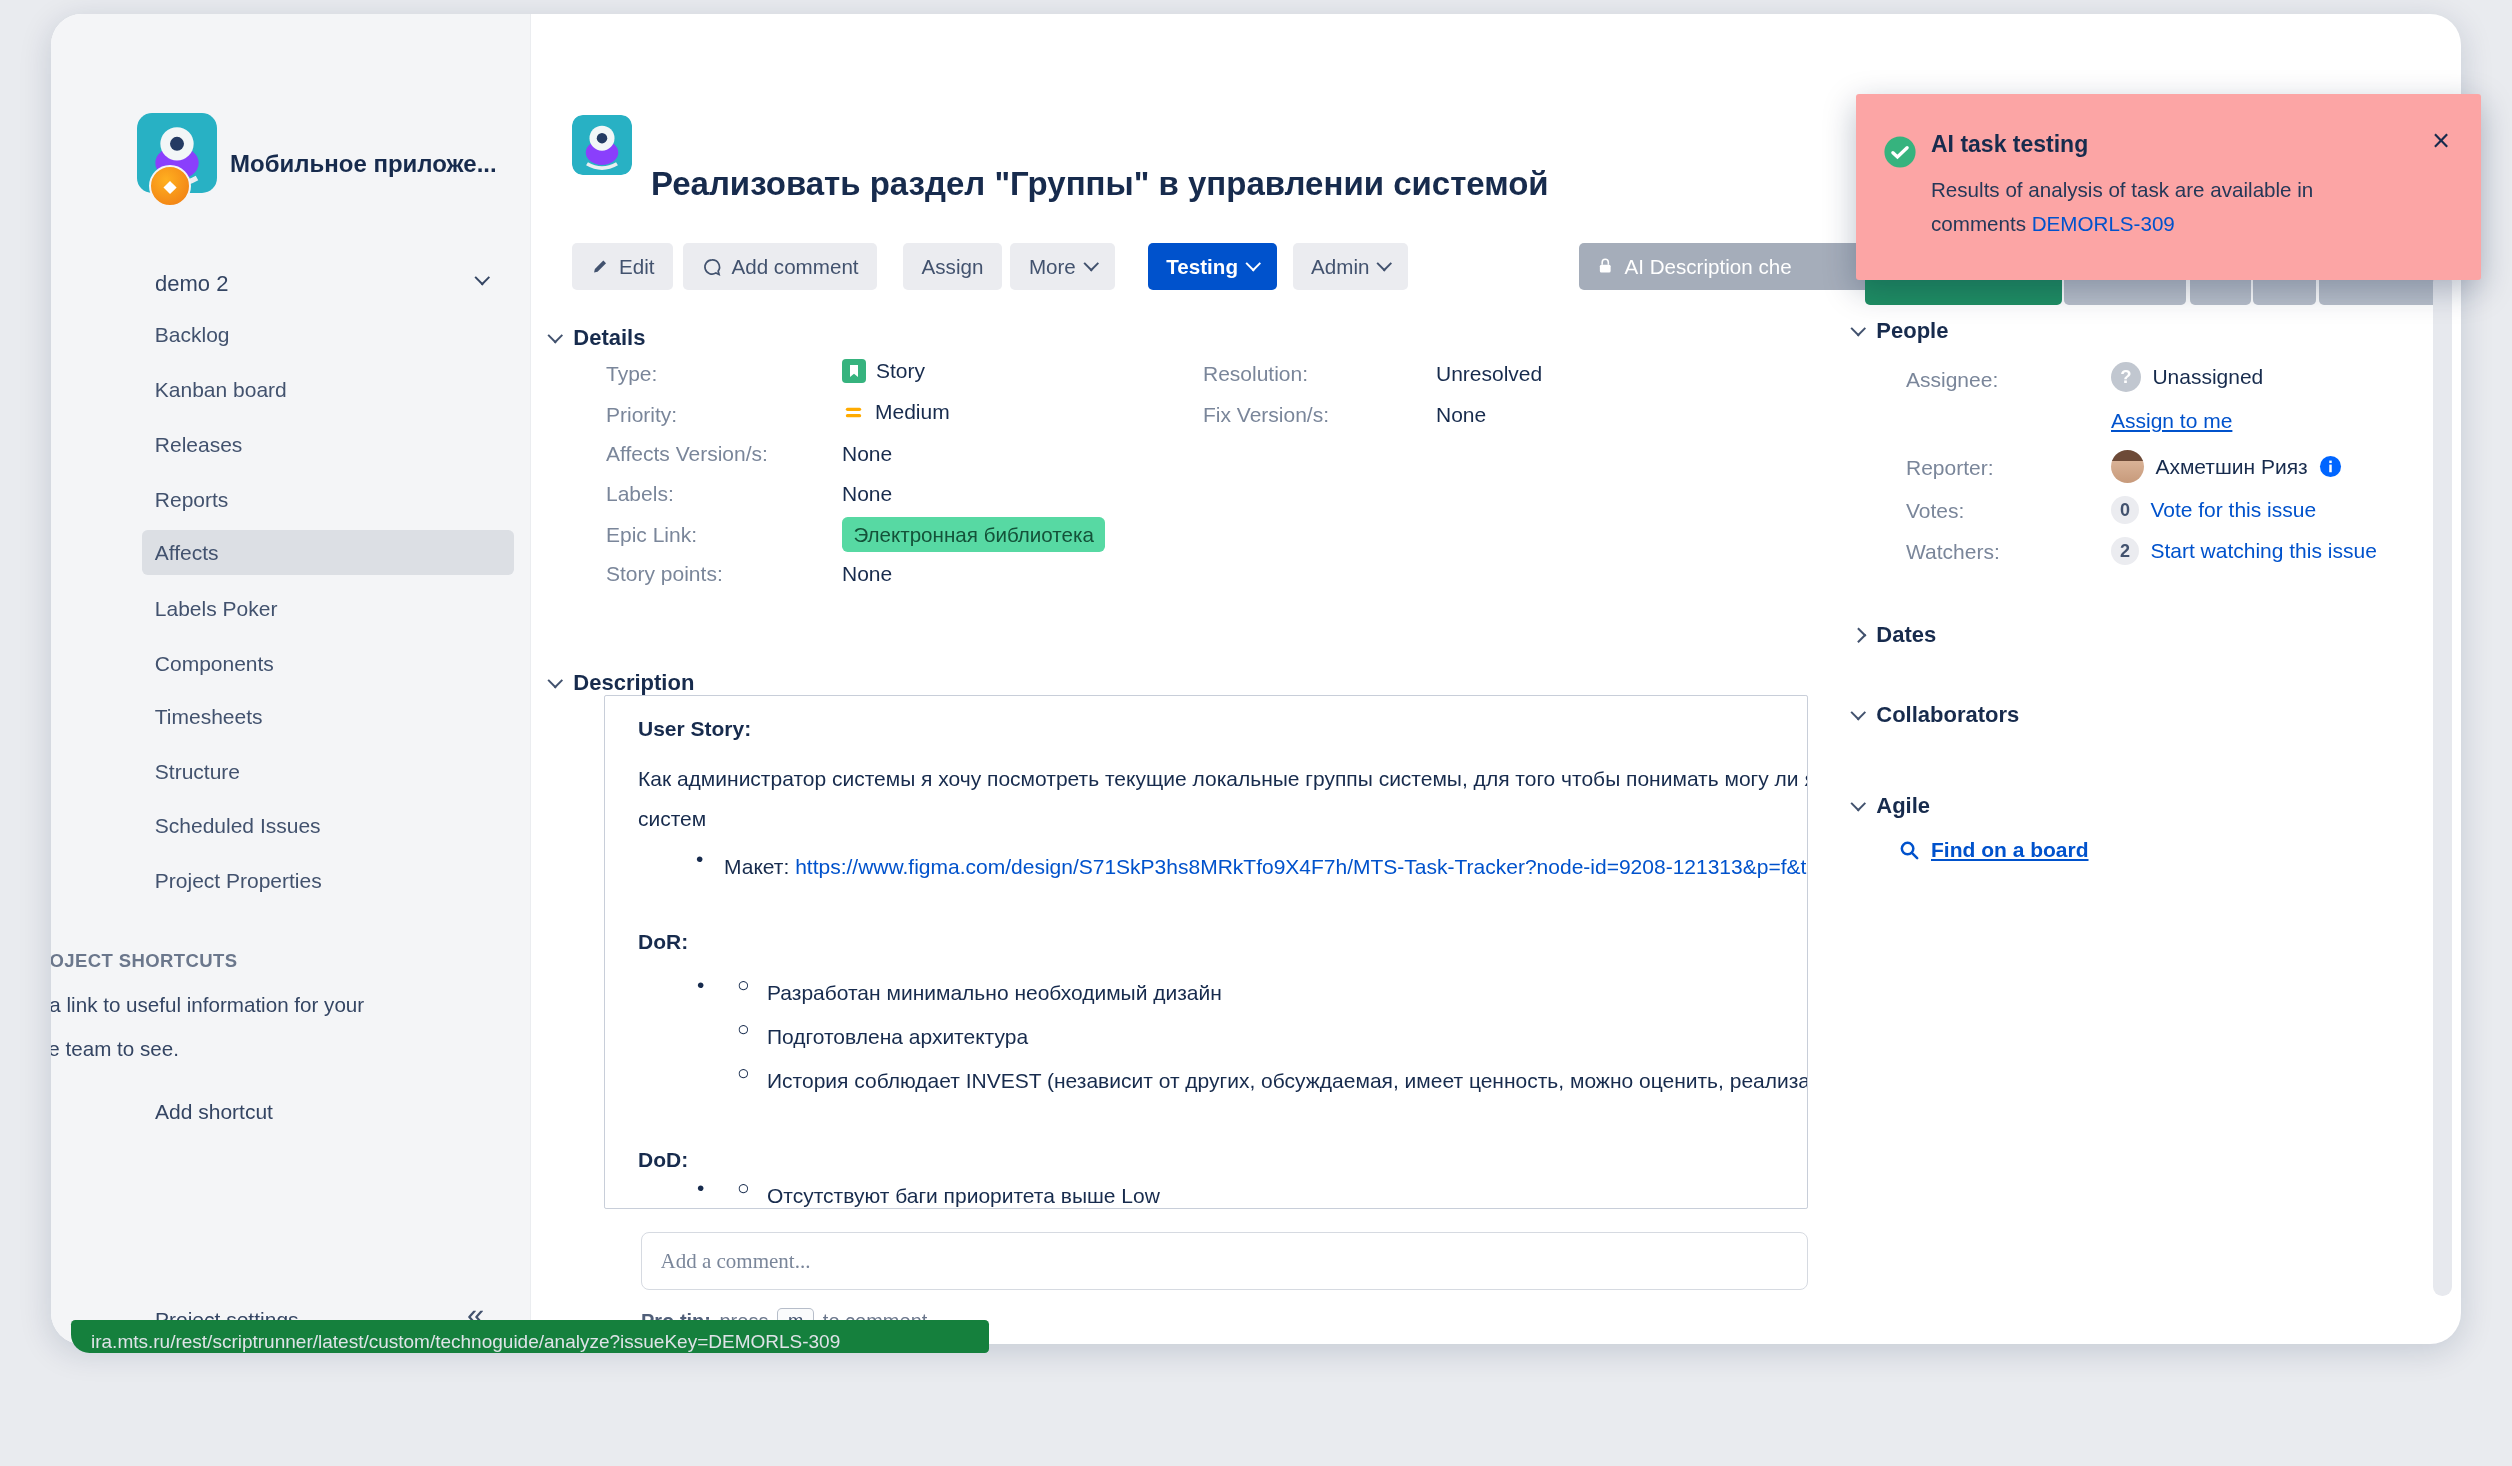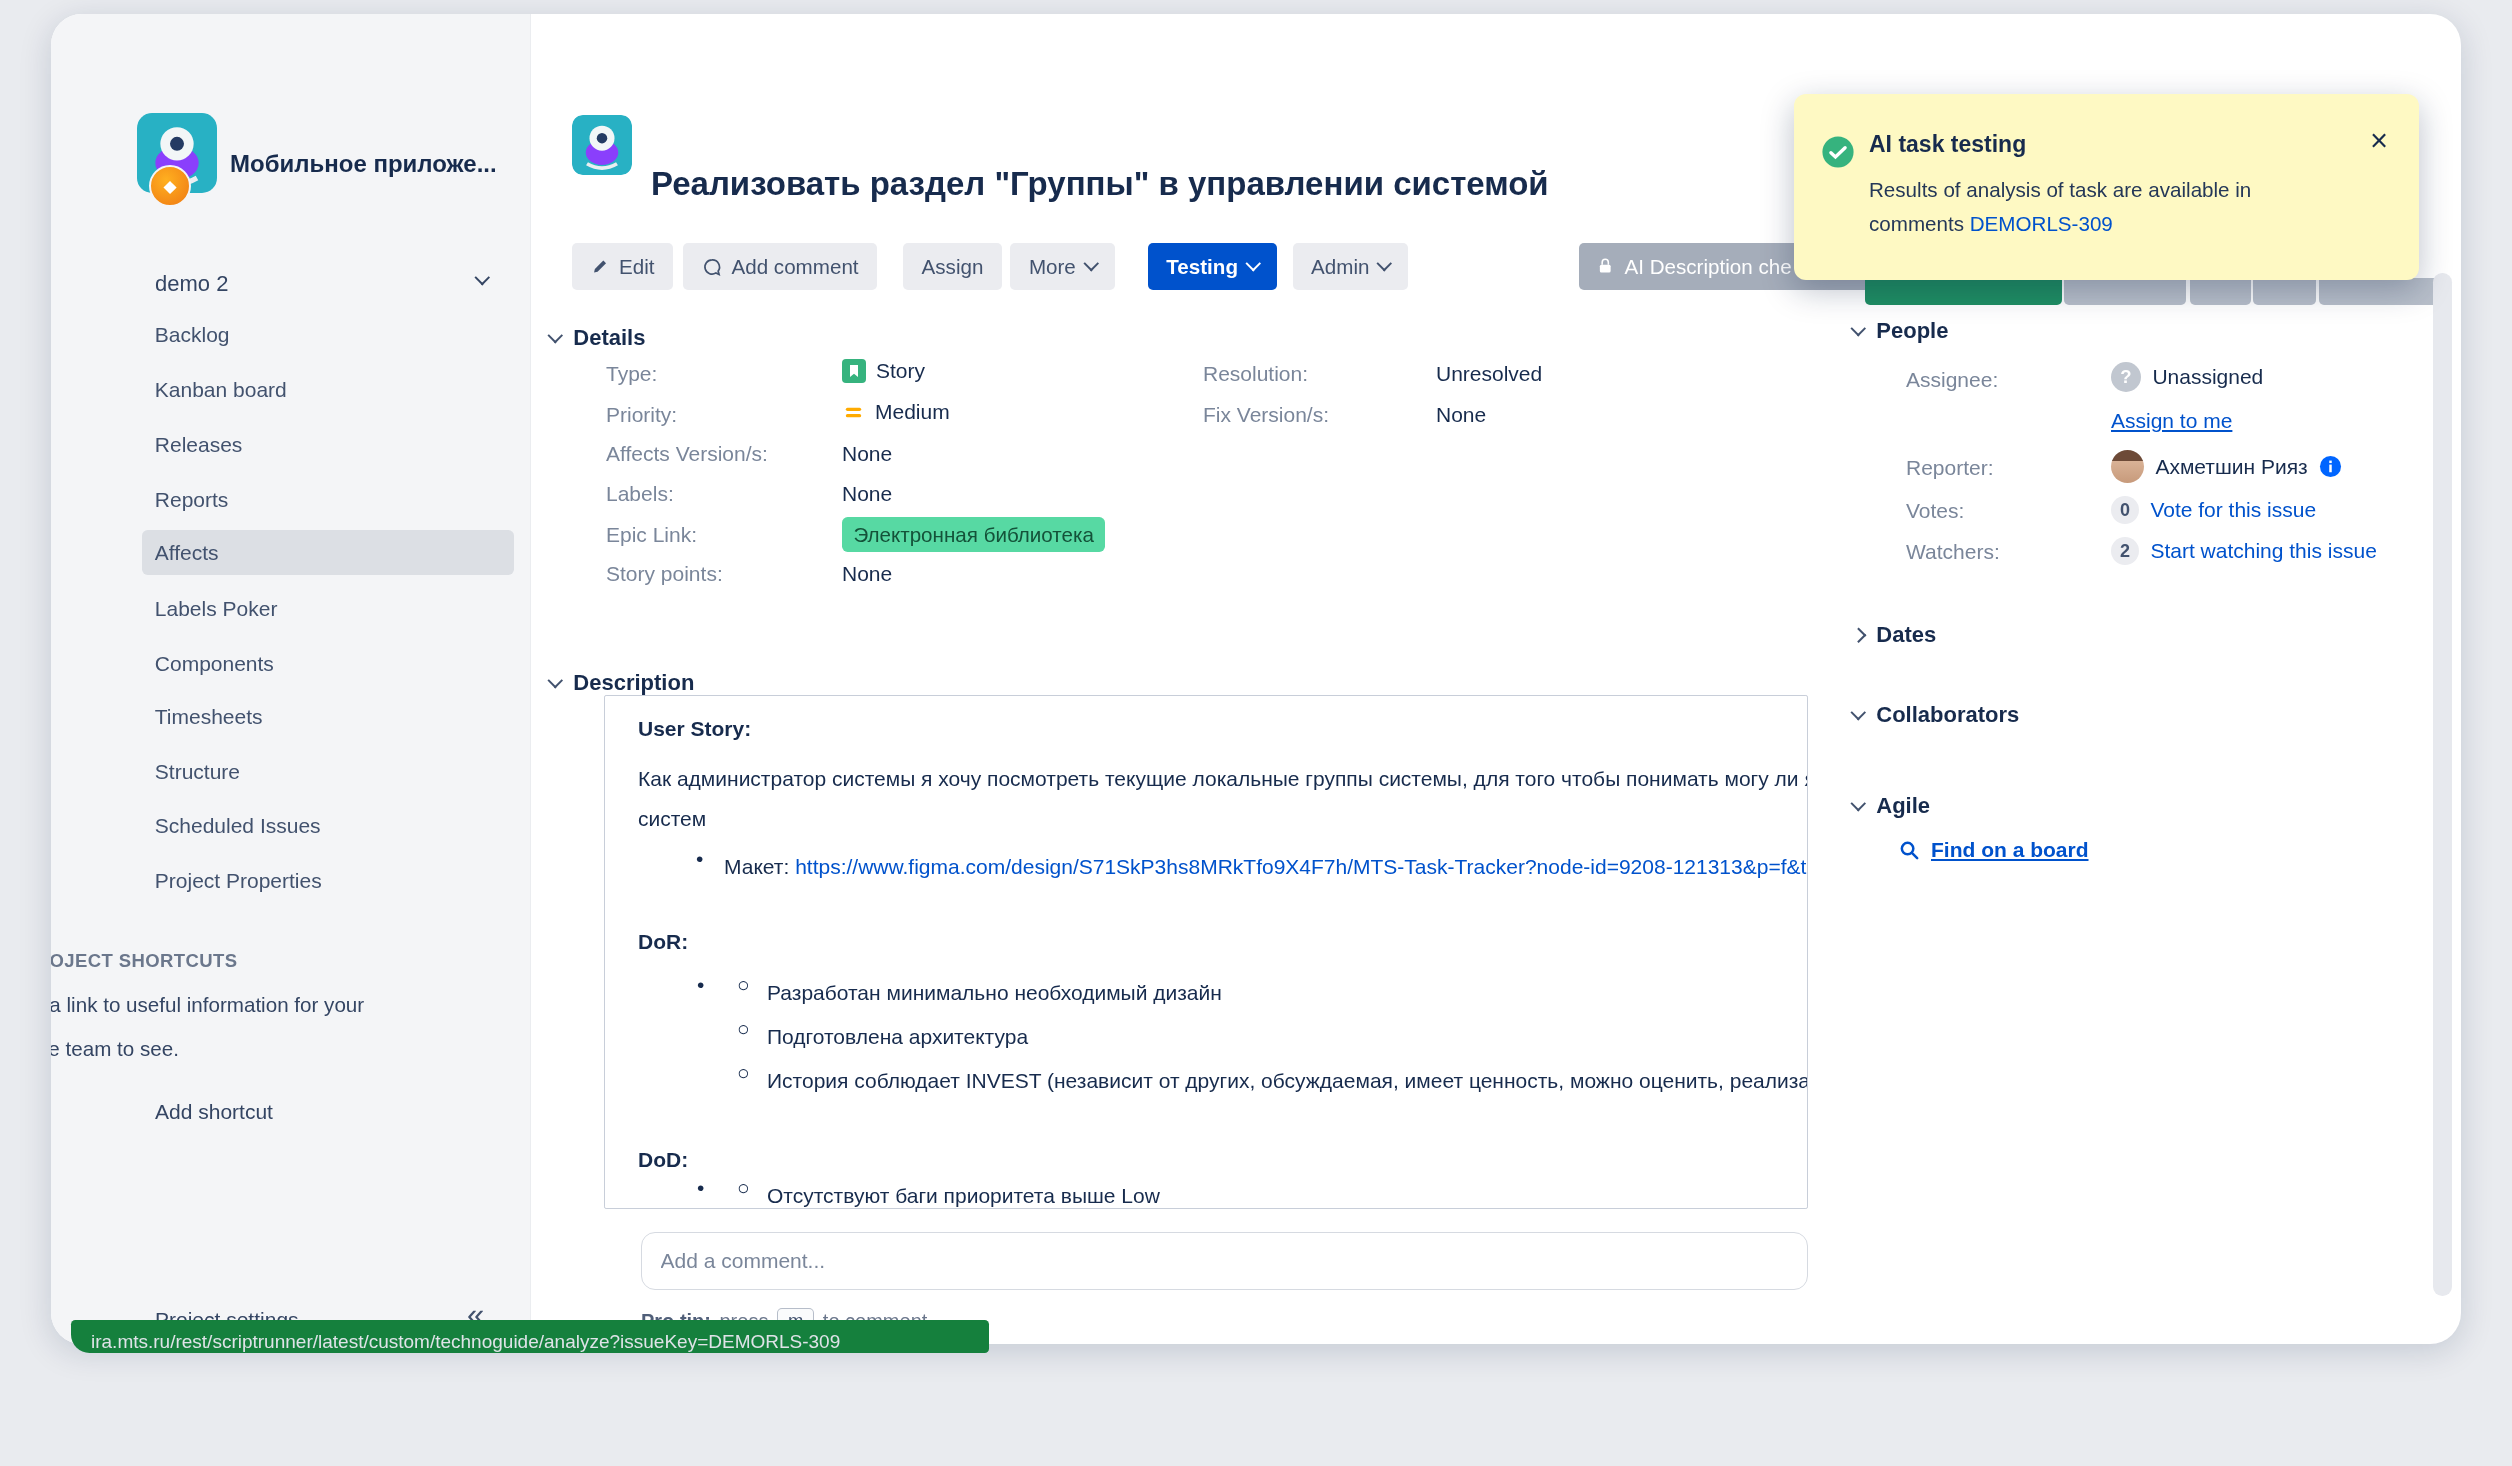--- a/index.html
+++ b/index.html
@@ -53,40 +53,40 @@
   .epic-badge{background:#57d9a3;color:#145239;padding:5.7px 11.4px;border-radius:5.7px;font-size:20.6px;}
   
   .desc-box{position:absolute;left:553px;top:681px;width:1204px;height:514px;border:1.4px solid #c8ced9;
             border-radius:2.1px;background:#fff;box-sizing:border-box;overflow:hidden;}
   .desc-box .b{position:absolute;font-size:21px;font-weight:700;color:#172b4d;text-align:right;}
   .desc-box .t{position:absolute;font-size:21px;color:#172b4d;line-height:40px;}
   .desc-box .dot{position:absolute;font-size:21px;color:#172b4d;}
   .link{color:#0052cc;text-decoration:none;}
   
   .comment-input{position:absolute;left:590px;top:1218px;width:1167px;height:58px;border:1.4px solid #d6dae1;
-                 border-radius:14px;font-size:21px;color:#172b4d;padding:0 18.5px;box-sizing:border-box;
-                 font-family:Liberation Sans, sans-serif;background:#fff;}
+                 border-radius:8px;font-size:21px;color:#172b4d;padding:0 18.5px;box-sizing:border-box;
+                 font-family:Liberation Serif, serif;background:#fff;}
   .comment-input::placeholder{color:#7a869a;}
   .protip{position:absolute;left:590px;top:1294px;display:flex;align-items:center;gap:8.5px;font-size:20px;color:#6b778c;}
   .protip .b{font-weight:700;color:#505f79;}
   .key{border:1.4px solid #b6bdc9;border-bottom-width:2.8px;border-radius:5px;background:#fafbfc;
        padding:1.4px 10px;font-size:18.5px;color:#42526e;}
   
   .rp-lbl{position:absolute;font-size:21px;color:#7a869a;}
   .rp-val{position:absolute;font-size:21px;color:#172b4d;display:flex;align-items:center;gap:11.4px;}
   .rp-link{position:absolute;font-size:21px;color:#0052cc;display:flex;align-items:center;gap:10px;cursor:pointer;}
   .qavatar{width:30px;height:30px;border-radius:50%;background:#c1c7d0;color:#fff;font-weight:700;font-size:18.5px;
            display:inline-flex;align-items:center;justify-content:center;}
   .pavatar{width:33px;height:33px;border-radius:50%;
            background:linear-gradient(180deg,#6d4a37 0%,#6d4a37 34%,#d9b296 34%,#c79a7b 100%);}
   .cnt-badge{min-width:28px;height:28px;border-radius:50%;background:#ebecf0;color:#42526e;font-size:18px;font-weight:700;
              display:inline-flex;align-items:center;justify-content:center;}
   .scroll-strip{position:absolute;left:2382px;top:259px;width:18.5px;height:1023px;background:#e7e9ee;border-radius:9.2px;}
   
-  #toast{position:absolute;left:1794px;top:94px;width:625px;height:186px;background:#fef9c3;border-radius:12px;
+  #toast{position:absolute;left:1856px;top:94px;width:625px;height:186px;background:#fca5a5;border-radius:3px;
          box-shadow:0 10px 33px rgba(9,30,66,.28);z-index:60;}
   #toast .title{position:absolute;left:75px;top:37px;font-size:23px;font-weight:700;color:#172b4d;}
   #toast .line{position:absolute;left:75px;font-size:20.6px;color:#253858;}
   #toast .close{position:absolute;right:31px;top:31px;font-size:31px;color:#172b4d;cursor:pointer;line-height:1;}
   
   #urlbar{position:absolute;left:71px;top:1320px;width:918px;height:33px;background:#15803d;z-index:70;
           border-radius:4.3px 4.3px 4.3px 18.5px;display:flex;align-items:flex-end;padding-left:20px;box-sizing:border-box;}
   #urlbar span{font-size:19px;color:#dfe3e8;white-space:nowrap;}
 </style>
 </head>

